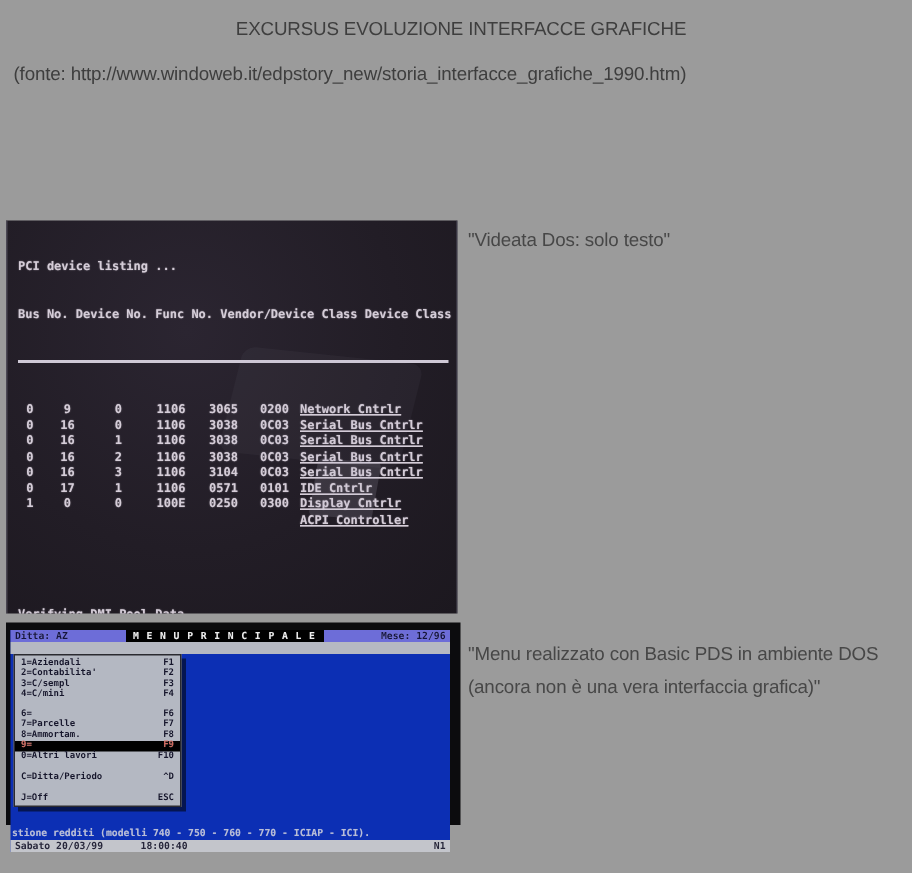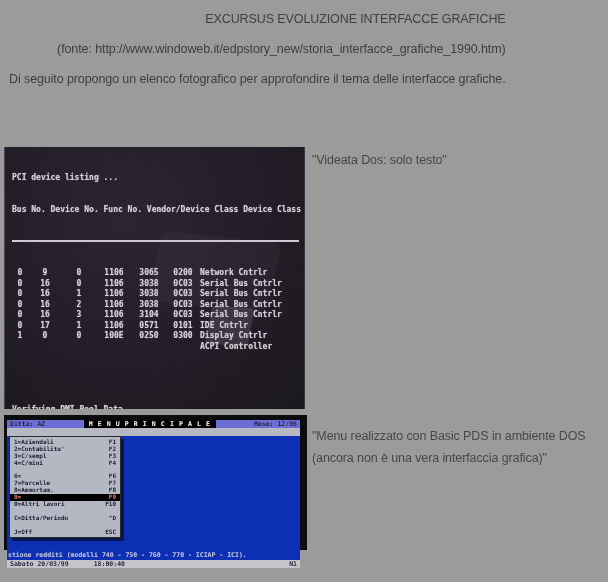--- a/index.html
+++ b/index.html
@@ -13,21 +13,21 @@
        padding:5px 0 0 8px;overflow:hidden;
        background:radial-gradient(ellipse at 40% 28%, #2b2531 0%, #221d26 55%, #1c181f 100%);
        font-family:"DejaVu Sans Mono",monospace;font-weight:bold;font-size:8px;line-height:10.55px;
        color:#d5cdd8;white-space:pre;text-shadow:0 0 1px rgba(213,205,216,0.65);
        box-shadow:inset 1px 0 0 rgba(200,200,220,0.25), inset -1px 0 0 rgba(160,160,190,0.2);}
   .dos .bl{height:10.55px;}
   .sepline{height:10.55px;position:relative;}
   .sepline::after{content:"";position:absolute;left:0;top:4px;width:287px;height:2px;background:#cfc9d6;}
   .pci-row span{display:inline-block;text-align:center;}
   .c0{width:16px;} .c1{width:34px;} .c2{width:34px;} .c3{width:36px;} .c4{width:34px;} .c5{width:34px;}
-  .cname{text-align:left !important;}
+  .cname{text-align:left !important;text-decoration:underline;}
   .refl{position:absolute;pointer-events:none;}
   .r1{left:205px;top:160px;width:42px;height:38px;background:rgba(195,185,205,0.16);
       transform:skew(-10deg,4deg);border-radius:3px;}
   .r2{left:150px;top:90px;width:120px;height:70px;background:rgba(180,170,195,0.05);
       transform:skew(-14deg,6deg);border-radius:8px;}
   
   .caption{position:absolute;color:#474747;font-size:12.5px;line-height:22px;letter-spacing:-0.1px;}
   .cap1{left:312px;top:149px;}
   .cap2{left:312px;top:425px;}
   
@@ -54,21 +54,20 @@
   .bb-spacer{flex:1;}
 </style>
 </head>
 <body>
 
 <div class="page">
 
   <div class="bodytext">
     <p>EXCURSUS EVOLUZIONE INTERFACCE GRAFICHE</p>
     <p>(fonte: http://www.windoweb.it/edpstory_new/storia_interfacce_grafiche_1990.htm)</p>
-    <p>Di seguito propongo un elenco fotografico per approfondire il tema delle interfacce grafiche.</p>
   </div>
 
   <div class="dos">
     <div>PCI device listing ...</div>
     <div>Bus No. Device No. Func No. Vendor/Device Class Device Class</div>
     <div class="sepline"></div>
     <div class="pci-row"><span class="c0">0</span><span class="c1">9</span><span class="c2">0</span><span class="c3">1106</span><span class="c4">3065</span><span class="c5">0200</span><span class="cname">Network Cntrlr</span></div><div class="pci-row"><span class="c0">0</span><span class="c1">16</span><span class="c2">0</span><span class="c3">1106</span><span class="c4">3038</span><span class="c5">0C03</span><span class="cname">Serial Bus Cntrlr</span></div><div class="pci-row"><span class="c0">0</span><span class="c1">16</span><span class="c2">1</span><span class="c3">1106</span><span class="c4">3038</span><span class="c5">0C03</span><span class="cname">Serial Bus Cntrlr</span></div><div class="pci-row"><span class="c0">0</span><span class="c1">16</span><span class="c2">2</span><span class="c3">1106</span><span class="c4">3038</span><span class="c5">0C03</span><span class="cname">Serial Bus Cntrlr</span></div><div class="pci-row"><span class="c0">0</span><span class="c1">16</span><span class="c2">3</span><span class="c3">1106</span><span class="c4">3104</span><span class="c5">0C03</span><span class="cname">Serial Bus Cntrlr</span></div><div class="pci-row"><span class="c0">0</span><span class="c1">17</span><span class="c2">1</span><span class="c3">1106</span><span class="c4">0571</span><span class="c5">0101</span><span class="cname">IDE Cntrlr</span></div><div class="pci-row"><span class="c0">1</span><span class="c1">0</span><span class="c2">0</span><span class="c3">100E</span><span class="c4">0250</span><span class="c5">0300</span><span class="cname">Display Cntrlr</span></div><div class="pci-row"><span class="c0"></span><span class="c1"></span><span class="c2"></span><span class="c3"></span><span class="c4"></span><span class="c5"></span><span class="cname">ACPI Controller</span></div>
     <div class="bl"></div>
     <div>Verifying DMI Pool Data ............</div>
     

